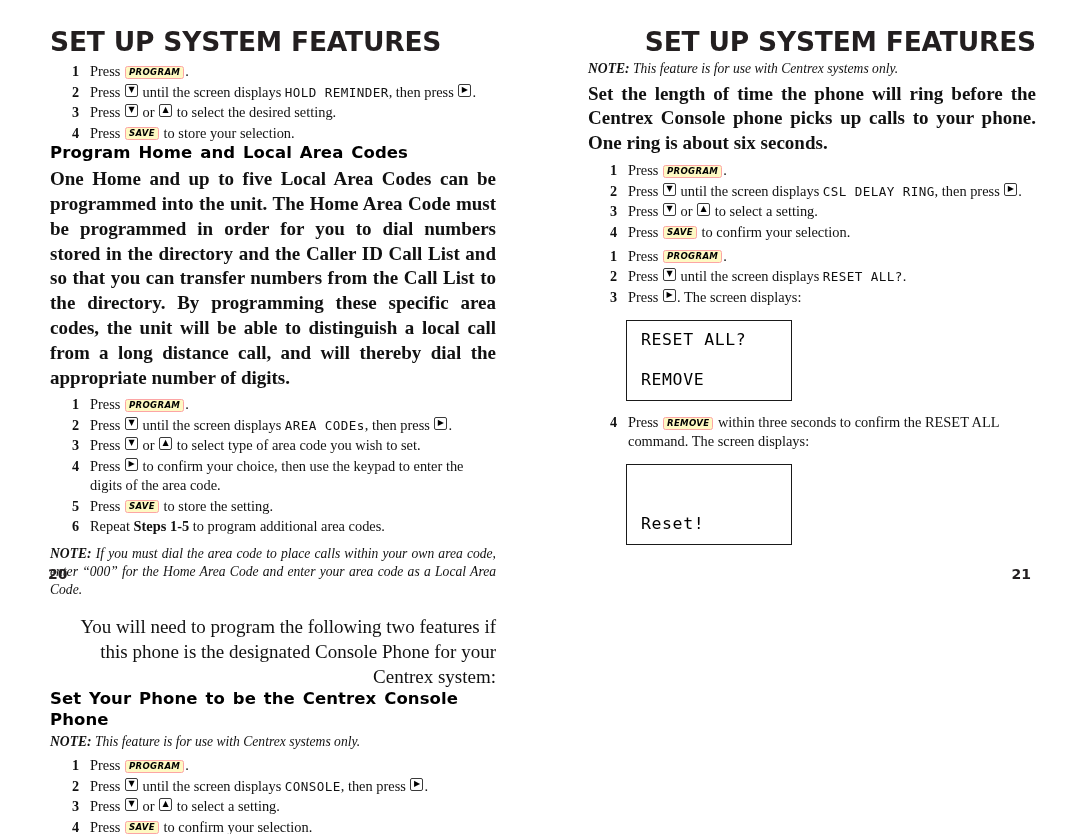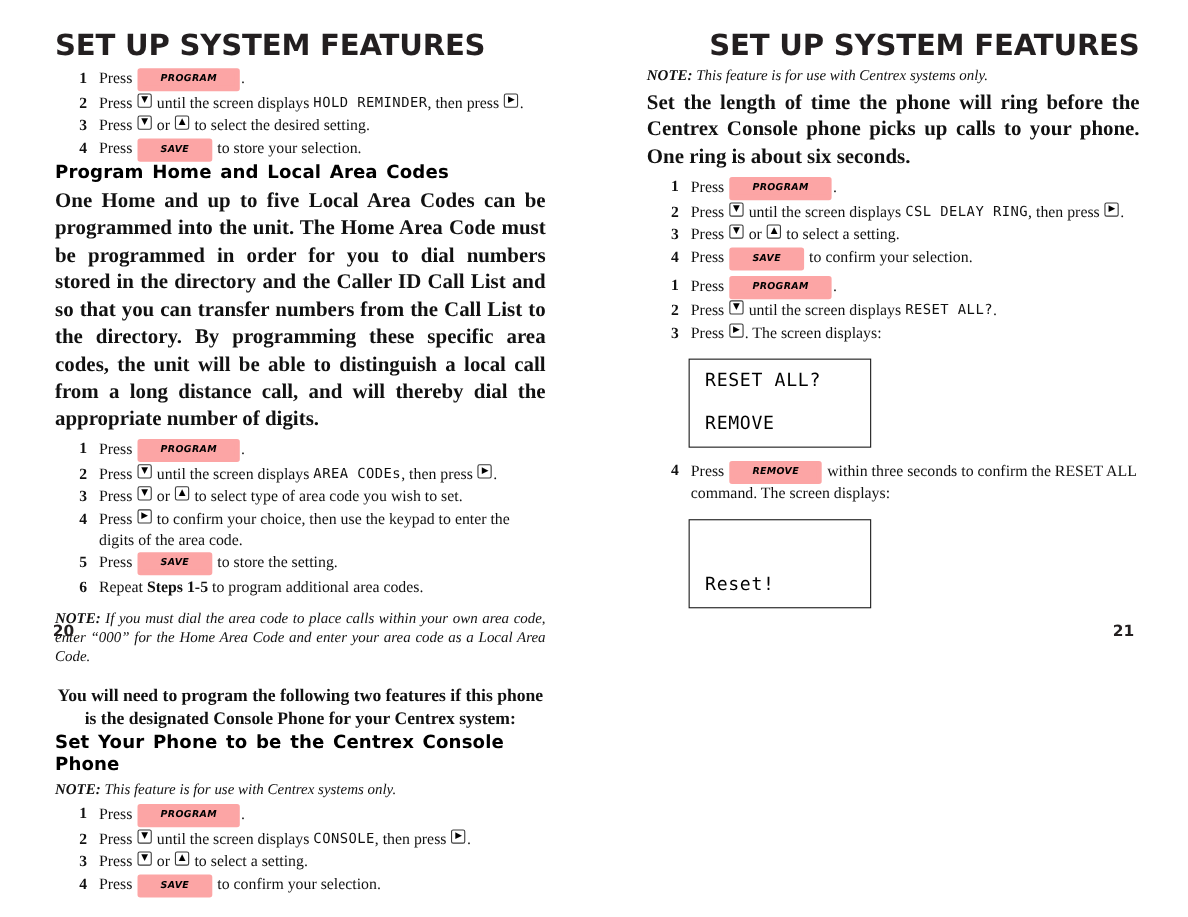--- a/index.html
+++ b/index.html
@@ -78,25 +78,25 @@
   p.note .lbl {
     font-weight: bold;
     font-style: italic;
   }
   p.note.block {
     margin-top: 9px;
     text-align: justify;
   }
 
   p.callout {
-    font-size: 16px;
+    font-size: 19px;
     line-height: 1.3;
-    font-weight: bold;
+    font-weight: normal;
     margin: 17px 0 0 0;
-    text-align: center;
+    text-align: right;
   }
 
   
   ol.steps {
     list-style: none;
     margin: 5px 0 0 0;
     padding: 0;
   }
   ol.steps li {
     position: relative;
@@ -111,33 +111,33 @@
     top: 0;
     font-weight: bold;
     font-size: 14.2px;
     width: 14px;
     text-align: left;
   }
 
   
   .key {
     display: inline-block;
-    border: 5px solid #fca5a5;
+    border: 1px solid #fca5a5;
     border-radius: 2.5px;
-    padding: 0 16px;
+    padding: 0 3px;
     margin: 0 1px;
     font-family: "DejaVu Sans", sans-serif;
     font-style: italic;
     font-weight: bold;
     font-size: 8.6px;
     letter-spacing: 0.3px;
     line-height: 11px;
     vertical-align: 1.5px;
     color: #000;
-    background: #fca5a5;
+    background: #fef9c3;
     white-space: nowrap;
   }
   .keyarrow {
     display: inline-block;
     border: 1px solid #3a3a3a;
     border-radius: 2px;
     width: 11px;
     height: 11px;
     line-height: 10px;
     text-align: center;

